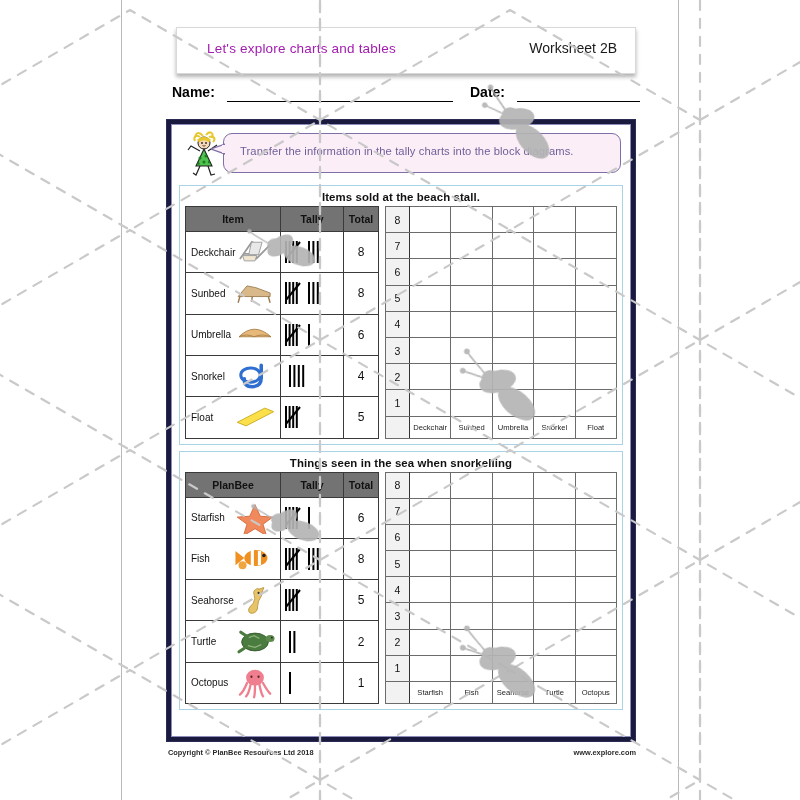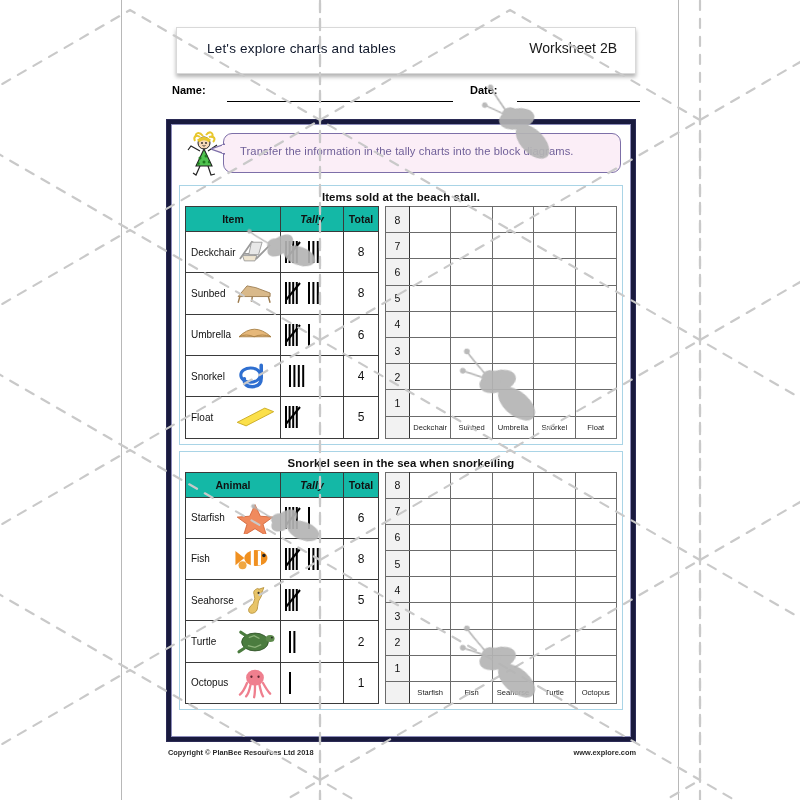--- a/index.html
+++ b/index.html
@@ -46,42 +46,42 @@
     height: 47px;
     background: #ffffff;
     border: 1px solid #d9d9d9;
     box-shadow: 0 3px 4px rgba(0,0,0,0.30);
     box-sizing: border-box;
   }
   #titlebar .t-left {
     position: absolute;
     left: 30px; top: 13px;
     font-size: 13.5px;
-    color: #0f172a;
+    color: #a21caf;
     letter-spacing: .2px;
   }
   #titlebar .t-right {
     position: absolute;
     right: 18px; top: 12px;
     font-size: 14px;
     color: #1a1a1a;
   }
 
   
   #namerow {
     position: absolute;
     left: 50px;
     top: 84px;
     width: 468px;
     height: 24px;
   }
   .nd-label {
     position: absolute;
     top: 0;
-    font-size: 11px;
+    font-size: 14px;
     font-weight: bold;
     color: #000;
   }
   .nd-rule {
     position: absolute;
     top: 17px;
     height: 0;
     border-bottom: 1.6px solid #000;
   }
   #lbl-name { left: 0; }
@@ -181,29 +181,29 @@
     border-collapse: collapse;
     table-layout: fixed;
     width: 193px;
     background: #fff;
   }
   .tally-table th, .tally-table td {
     border: 1px solid #3a3a3a;
     box-sizing: border-box;
   }
   .tally-table th {
-    background: #14b8a6;
+    background: #737373;
     font-size: 10.5px;
     font-weight: bold;
     color: #111;
     height: 25px;
     text-align: center;
   }
   .col-item  { width: 95px; }
-  .col-tally { width: 63px; font-style: italic; }
+  .col-tally { width: 63px; }
   .col-total { width: 35px; margin-left: 15px; }
   .tally-table td { height: 38px; }
 
   .cell-item {
     position: relative;
     padding-left: 5px;
     font-size: 10px;
     color: #111;
     white-space: nowrap;
   }
@@ -515,26 +515,26 @@
                       <td>Umbrella</td>
                       <td>Snorkel</td>
                       <td>Float</td>
                     </tr>
                   </tbody>
                 </table>
               </div>
             </div>
           </div>
           <div class="panel">
-            <div class="panel-title">Snorkel seen in the sea when snorkelling</div>
+            <div class="panel-title">Things seen in the sea when snorkelling</div>
             <div class="panel-body">
               <table class="tally-table">
                 <thead>
                   <tr>
-                    <th class="col-item">Animal</th>
+                    <th class="col-item">PlanBee</th>
                     <th class="col-tally">Tally</th>
                     <th class="col-total">Total</th>
                   </tr>
                 </thead>
                 <tbody>
                   <tr>
                     <td class="cell-item"><span class="lbl">Starfish</span><svg class="pic" viewBox="0 0 46 36">
                         <path d="M23 3 L29 16 L43 17 L32 25 L36 38 L23 30 L10 38 L14 25 L3 17 L17 16 Z" fill="#f08a5d" stroke="#d4663a" stroke-width="1"></path>
                       </svg></td>
                     <td class="cell-tally">

